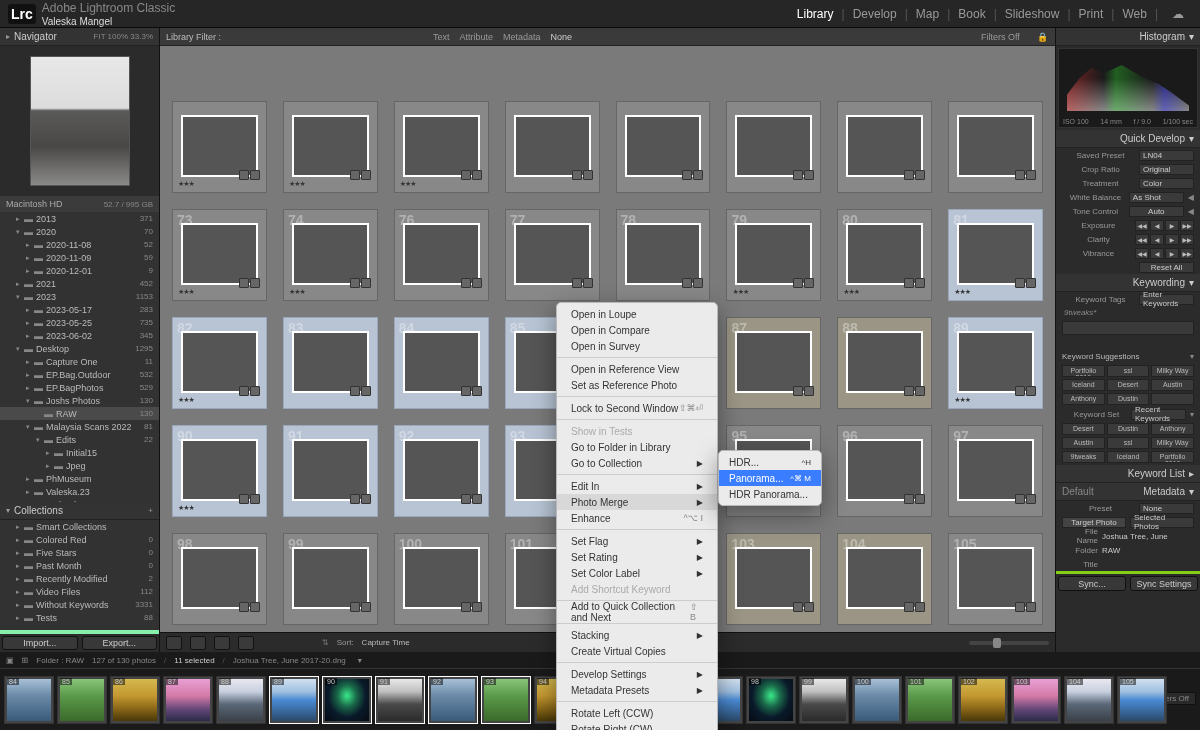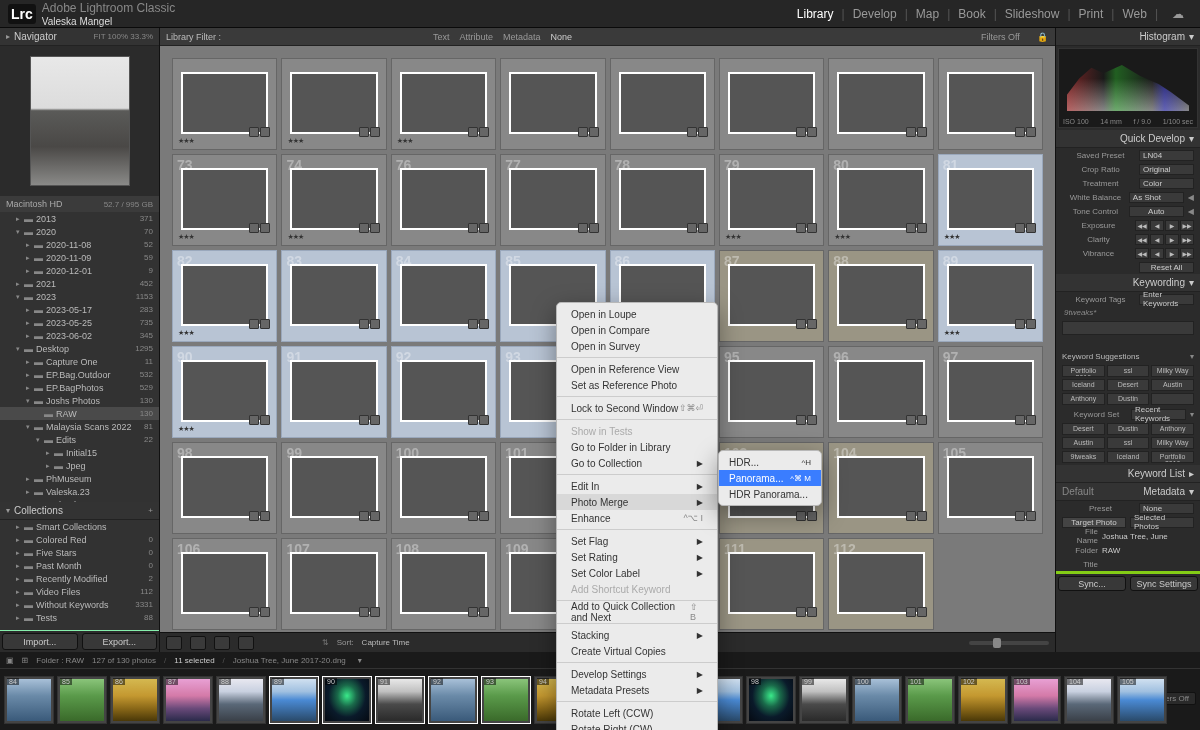--- a/index.html
+++ b/index.html
@@ -43,33 +43,33 @@
 .tree-row .ico { width:12px; display:inline-block; color:#888; }
 .tree-row .label { flex:1; white-space:nowrap; overflow:hidden; }
 .tree-row .count { color:#888; padding-right:6px; font-size:8px; }
 .ind1 { padding-left:16px; }
 .ind2 { padding-left:26px; }
 .ind3 { padding-left:36px; }
 .ind4 { padding-left:46px; }
 
 
 .collections { background:#323232; }
-.left-buttons { display:flex; height:22px; background:#2b2b2b; border-top:1px solid #86efac; }
+.left-buttons { display:flex; height:22px; background:#2b2b2b; border-top:4px solid #86efac; }
 .left-buttons button { flex:1; background:#383838; color:#ccc; border:1px solid #111; font-size:9px; cursor:pointer; margin:2px; border-radius:3px; }
 
 
 .filterbar { height:18px; background:#3a3a3a; display:flex; align-items:center; padding:0 6px; font-size:9px; color:#aaa; gap:12px; border-bottom:1px solid #222; }
 .filterbar .lbl { color:#bbb; }
 .filterbar .tabs { display:flex; gap:10px; margin-left:200px; }
 .filterbar .tabs span { cursor:pointer; color:#999; }
 .filterbar .tabs span.active { color:#ccc; }
 .filterbar .off { margin-left:auto; color:#999; }
 
 
-.grid { flex:1; padding:12px; display:grid; grid-template-columns:repeat(8,1fr); gap:4px; overflow:hidden; align-content:start; }
+.grid { flex:1; padding:12px; display:grid; grid-template-columns:repeat(8,1fr); gap:16px; overflow:hidden; align-content:start;margin-top:43px; }
 .cell { background:#888; border:1px solid #666; height:92px; display:flex; flex-direction:column; position:relative; padding:3px; }
 .cell.sel { background:#b8c4d4; border-color:#9aa8bc; }
 .cell.warm { background:#9a9584; }
 .cell .num { position:absolute; top:2px; left:4px; font-size:14px; font-weight:600; color:rgba(255,255,255,0.35); z-index:0; }
 .cell .thumb { flex:1; background:#555; margin:10px 5px 2px 5px; border:2px solid #fff; z-index:1; }
 .cell .meta { height:10px; display:flex; align-items:center; font-size:7px; color:#333; padding:0 2px; }
 .cell .meta .stars { letter-spacing:-1px; }
 .cell .badges { position:absolute; bottom:12px; right:6px; display:flex; gap:1px; z-index:2; }
 .cell .badge { width:10px; height:10px; background:#666; border:1px solid #333; border-radius:1px; }
 

